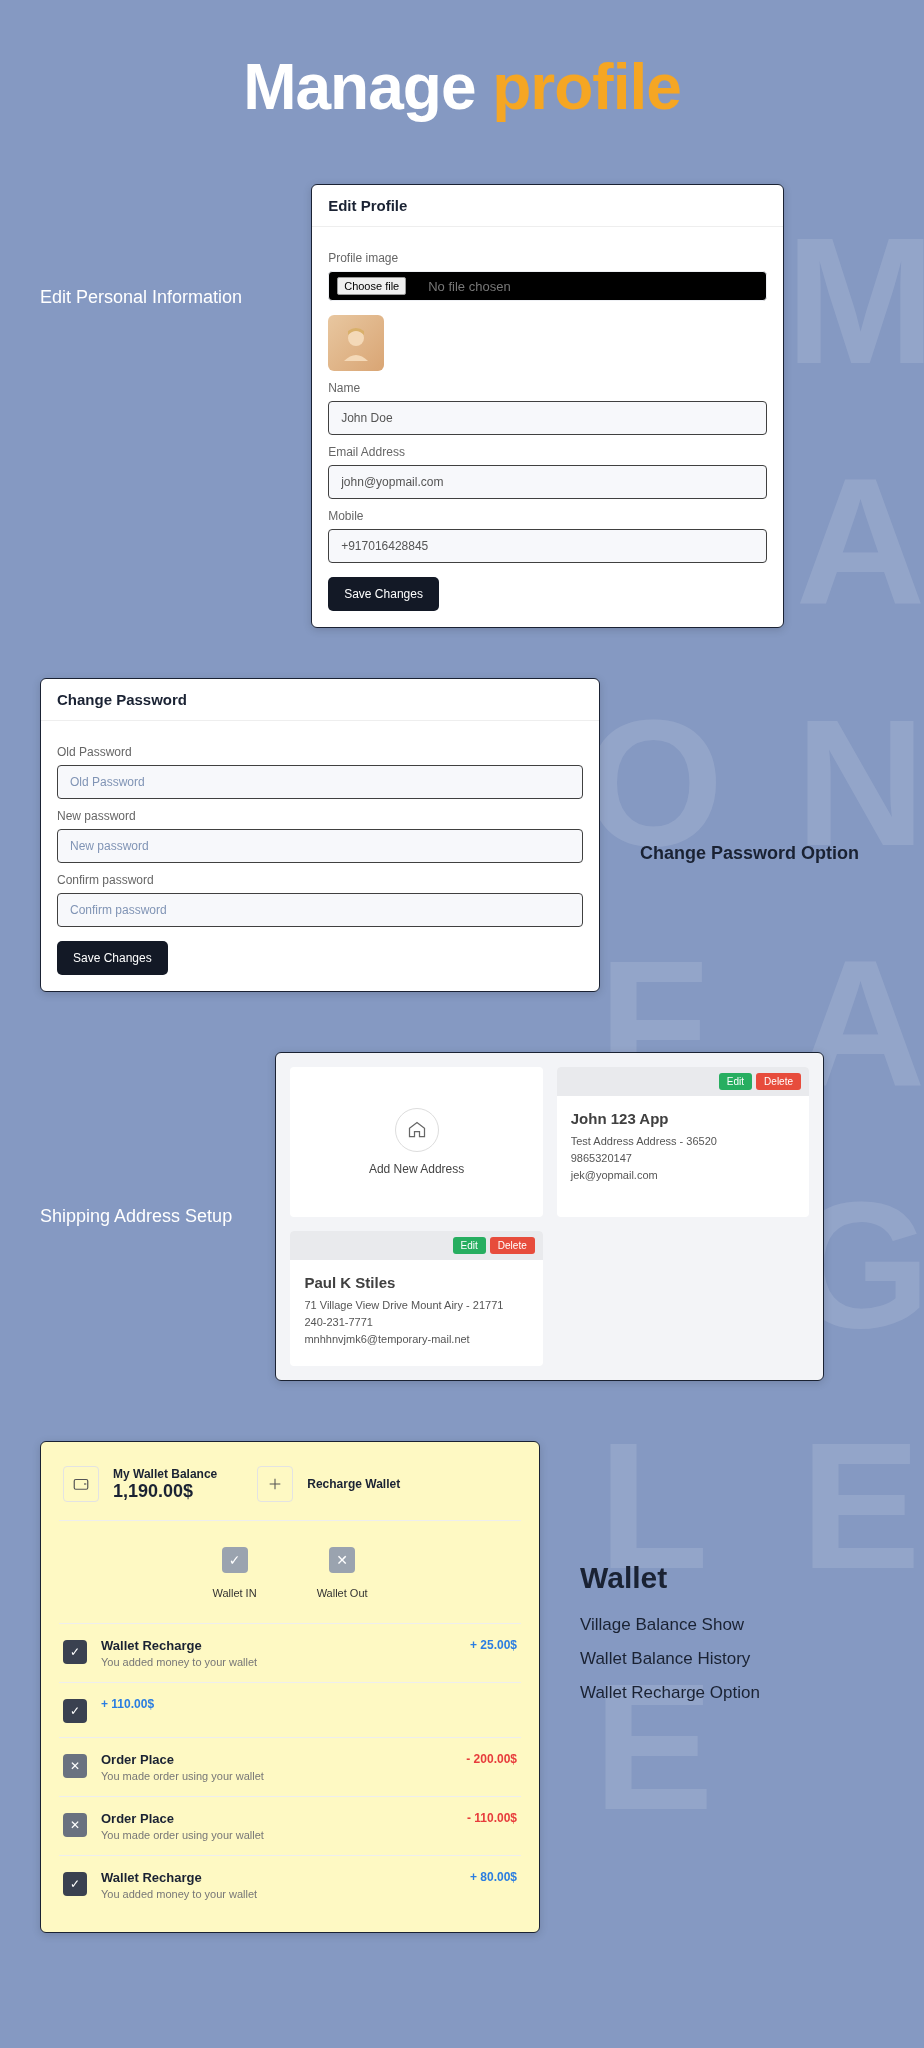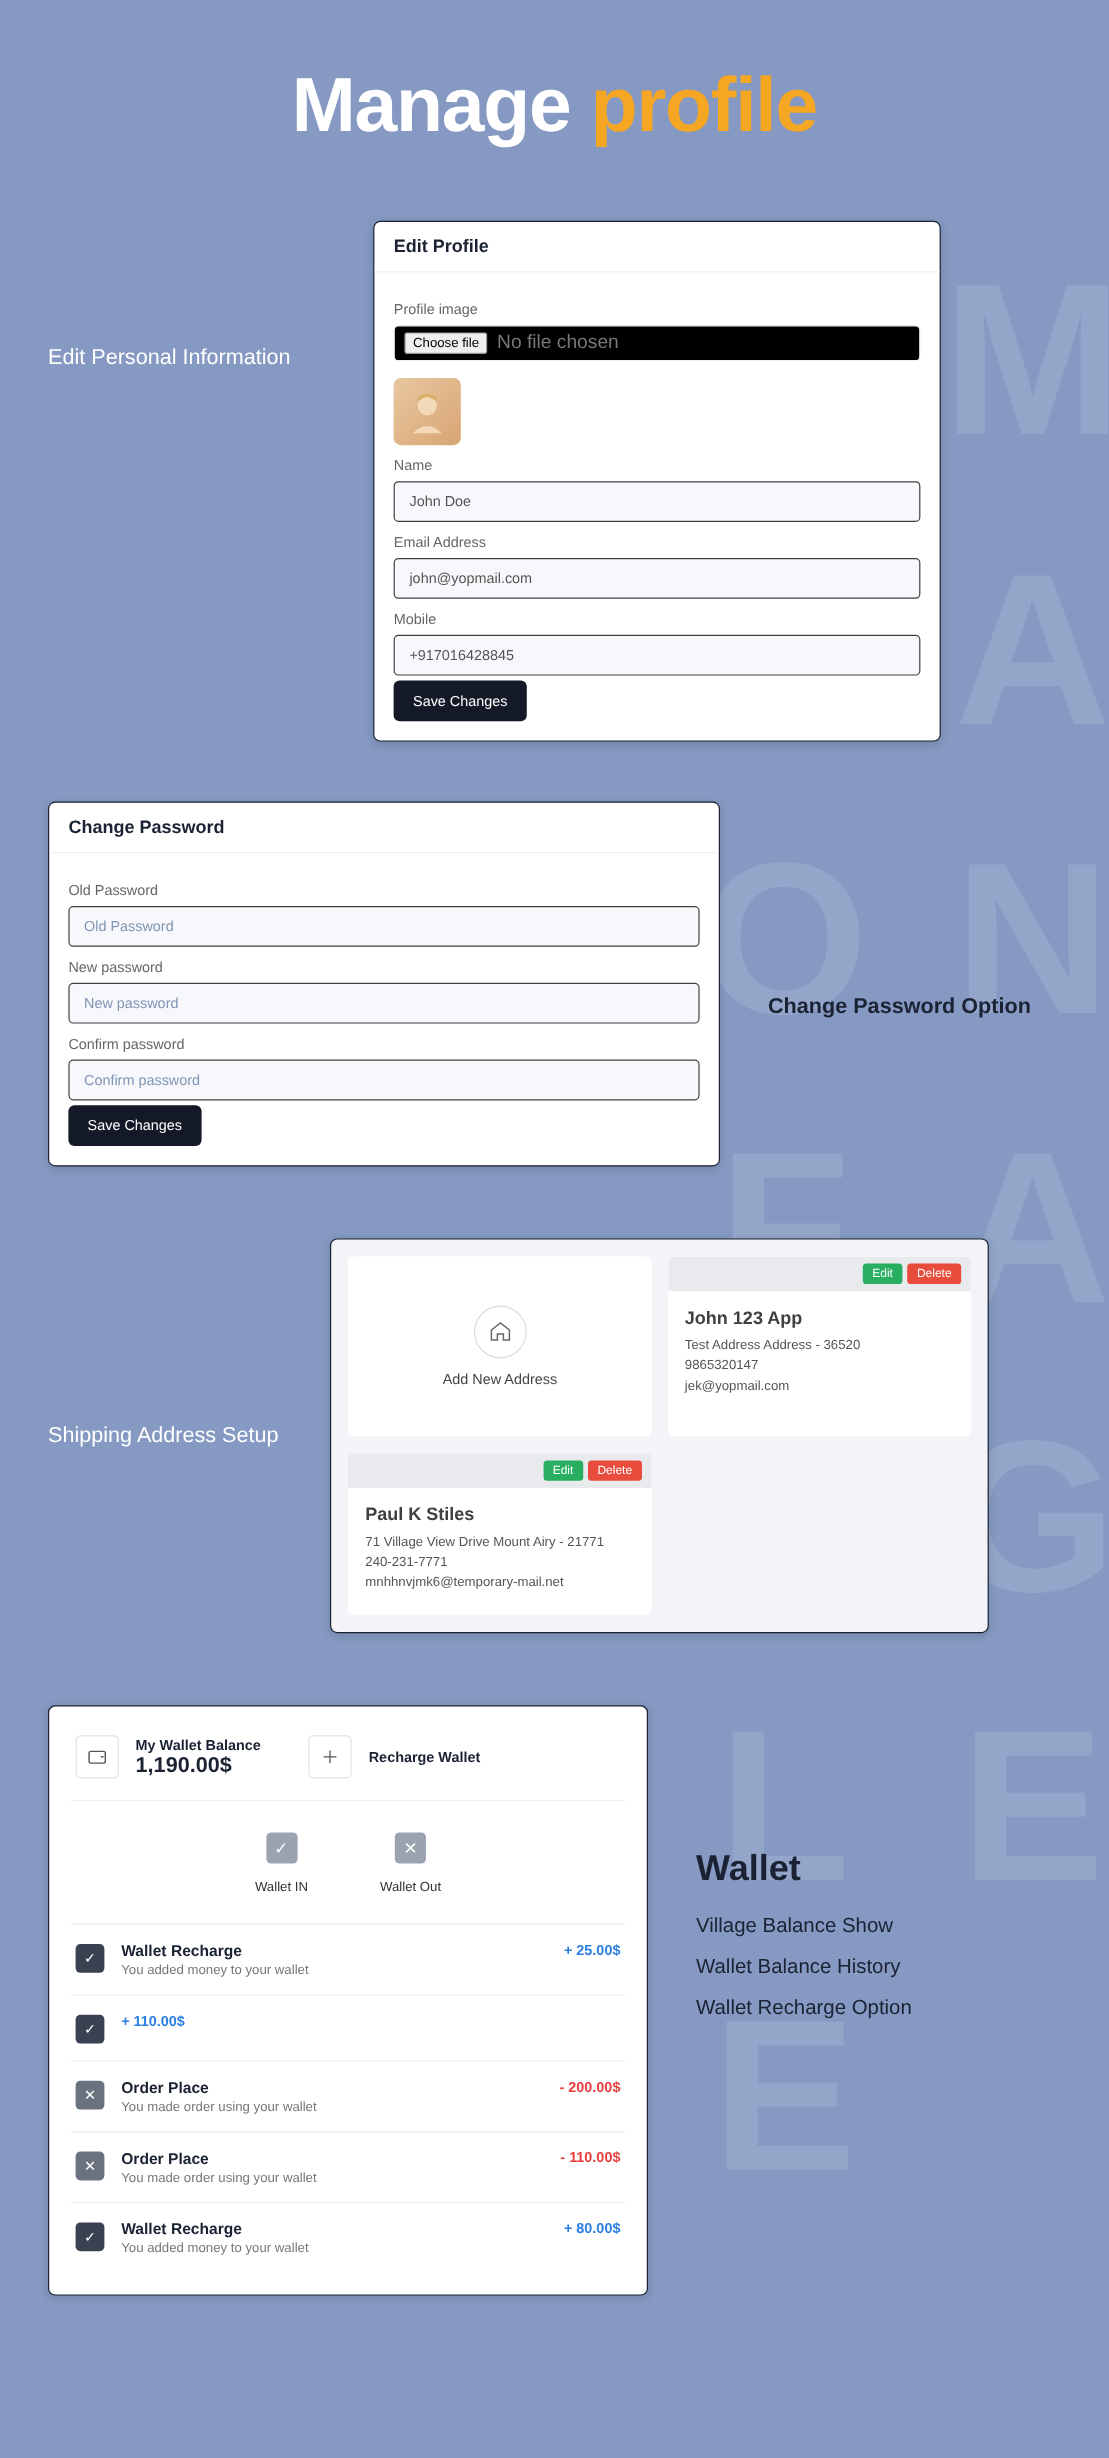--- a/index.html
+++ b/index.html
@@ -81,37 +81,37 @@
   gap: 8px;
 }
 .file-btn {
   font-size: 11px;
   padding: 2px 6px;
   border: 1px solid #999;
   background: #efefef;
   border-radius: 2px;
   cursor: pointer;
 }
-.file-text { font-size: 16px; color: #777; }
+.file-text { font-size: 13px; color: #777; margin-left: 14px; }
 .avatar {
   width: 56px; height: 56px;
   border-radius: 6px;
   background: linear-gradient(135deg,#e8c7a0,#d9a574);
   margin: 14px 0 8px;
   display: flex; align-items: center; justify-content: center;
 }
 .avatar svg { width: 40px; height: 40px; }
 .btn-dark {
   background: #131926;
   color: #fff;
   border: none;
   padding: 10px 16px;
   border-radius: 5px;
   font-size: 12px;
-  margin-top: 4px;
+  margin-top: 14px;
   cursor: pointer;
 }
 
 
 .sec { position: relative; z-index: 1; }
 .sec1 { display: flex; gap: 30px; padding: 60px 40px 0; align-items: flex-start; }
 .sec1 .section-label { width: 250px; margin-top: 100px; }
 .sec1 .card { width: 490px; margin-left: auto; margin-right: 100px; }
 
 .sec2 { display: flex; gap: 40px; padding: 50px 40px 0; align-items: center; }
@@ -127,21 +127,21 @@
 .pill { font-size: 10px; padding: 3px 8px; border-radius: 3px; color: #fff; background: #27ae60; cursor: pointer; }
 .pill.del { background: #e74c3c; }
 .addr-body { padding: 14px 14px 16px; }
 .addr-body h4 { font-size: 15px; font-weight: 700; color: #404040; margin-bottom: 8px; }
 .addr-body p { font-size: 11px; color: #555; margin: 5px 0; }
 .add-new { display: flex; flex-direction: column; align-items: center; justify-content: center; min-height: 150px; cursor: pointer; }
 .home-icon { width: 44px; height: 44px; border: 1px solid #ddd; border-radius: 50%; display: flex; align-items: center; justify-content: center; margin-bottom: 10px; }
 .add-new span { font-size: 12px; color: #444; }
 
 .sec4 { display: flex; gap: 40px; padding: 60px 40px 0; align-items: flex-start; }
-.sec4 .wallet-card { width: 500px; background: #ffffff; border: 1px solid #1a2233; border-radius: 6px; box-shadow: 0 2px 8px rgba(0,0,0,0.15); padding: 18px; }
+.sec4 .wallet-card { width: 500px; background: #fef9c3; border: 1px solid #1a2233; border-radius: 6px; box-shadow: 0 2px 8px rgba(0,0,0,0.15); padding: 18px; }
 .sec4 .right { color: #1a2233; margin-top: 120px; }
 .sec4 .right h3 { font-size: 30px; font-weight: 800; margin-bottom: 20px; }
 .sec4 .right p { font-size: 17px; font-weight: 500; margin: 14px 0; }
 
 .wallet-top { display: flex; gap: 40px; align-items: center; padding: 6px 4px 18px; border-bottom: 1px solid #eee; }
 .wbox { display: flex; align-items: center; gap: 14px; }
 .wicon { width: 36px; height: 36px; border: 1px solid #e3e3e3; border-radius: 4px; display: flex; align-items: center; justify-content: center; font-size: 18px; color: #555; cursor: pointer; }
 .wallet-top .label { font-size: 12px; font-weight: 700; color: #1a2233; }
 .wallet-top .balance { font-size: 18px; font-weight: 800; color: #1a2233; }
 .wallet-filter { display: flex; justify-content: center; gap: 60px; padding: 26px 0 22px; }

